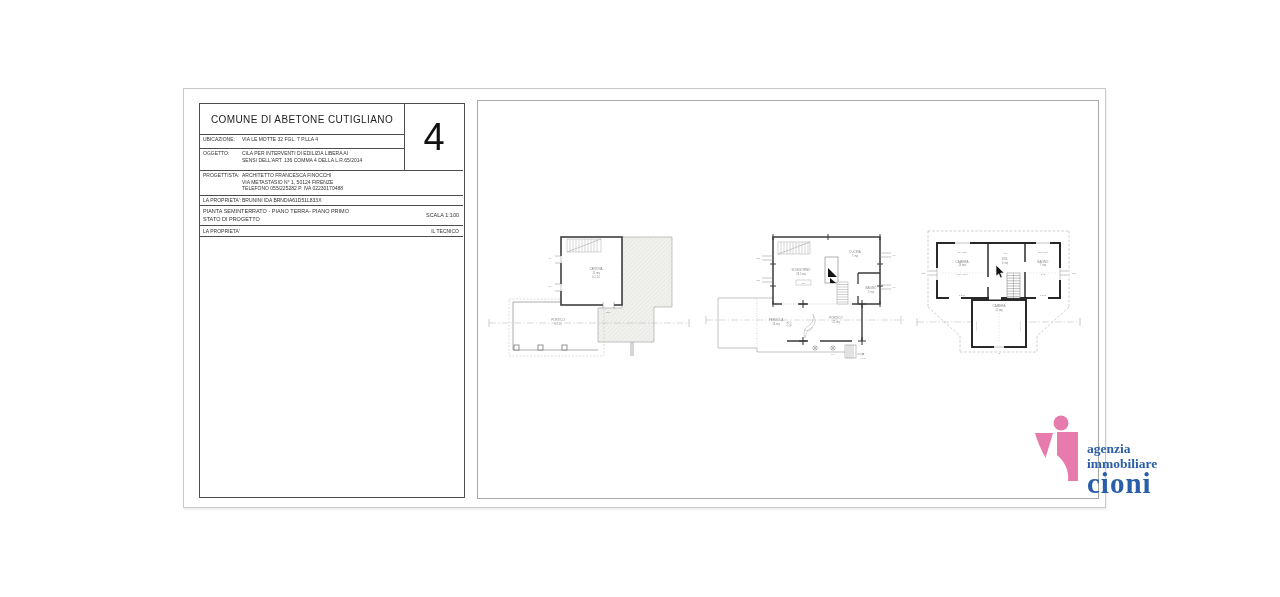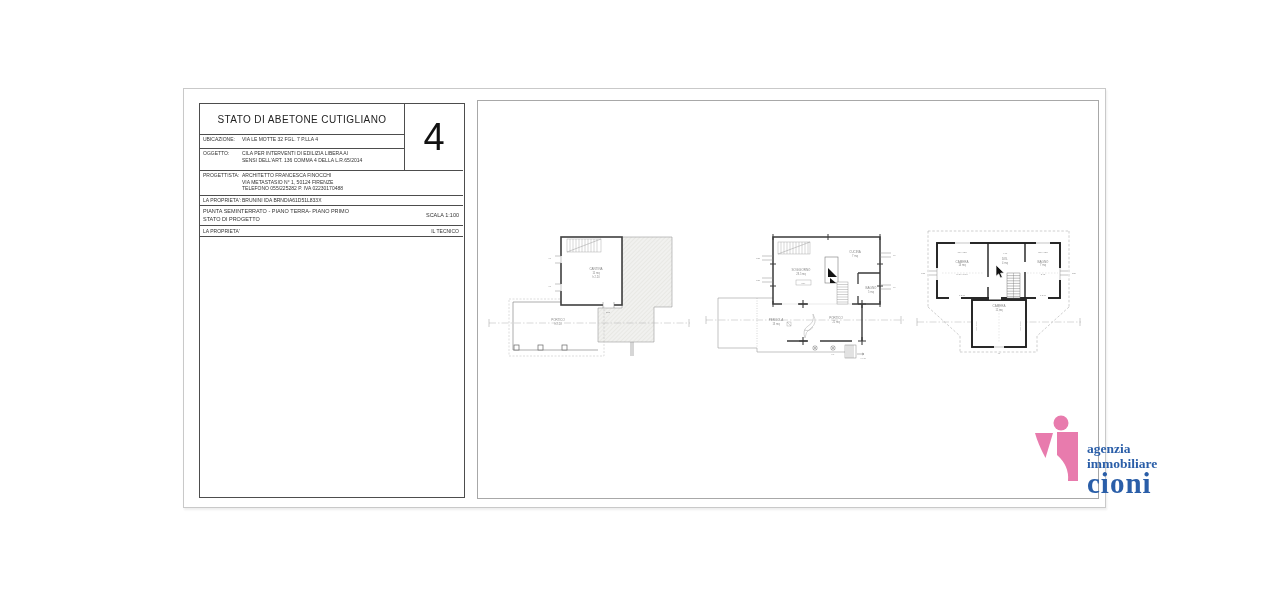--- a/index.html
+++ b/index.html
@@ -40,21 +40,21 @@
   .logo-text .l1,.logo-text .l2{font-size:13.5px;line-height:14.5px;}
   .logo-text .l3{font-size:29px;line-height:25px;letter-spacing:1px;}
 </style>
 </head>
 <body>
 
 <div class="abs sheet"></div>
 
 <div class="abs tb">
   <div class="row tb-header">
-    <span>STATO DI ABETONE CUTIGLIANO</span>
+    <span>COMUNE DI ABETONE CUTIGLIANO</span>
   </div>
   <div class="cell4">
     <span>4</span>
   </div>
   <div class="row r2">
     <div class="kv">
       <span class="lab">UBICAZIONE:</span>
       <span class="val">VIA LE MOTTE 32 FGL. 7 P.LLA 4</span>
     </div>
   </div>

